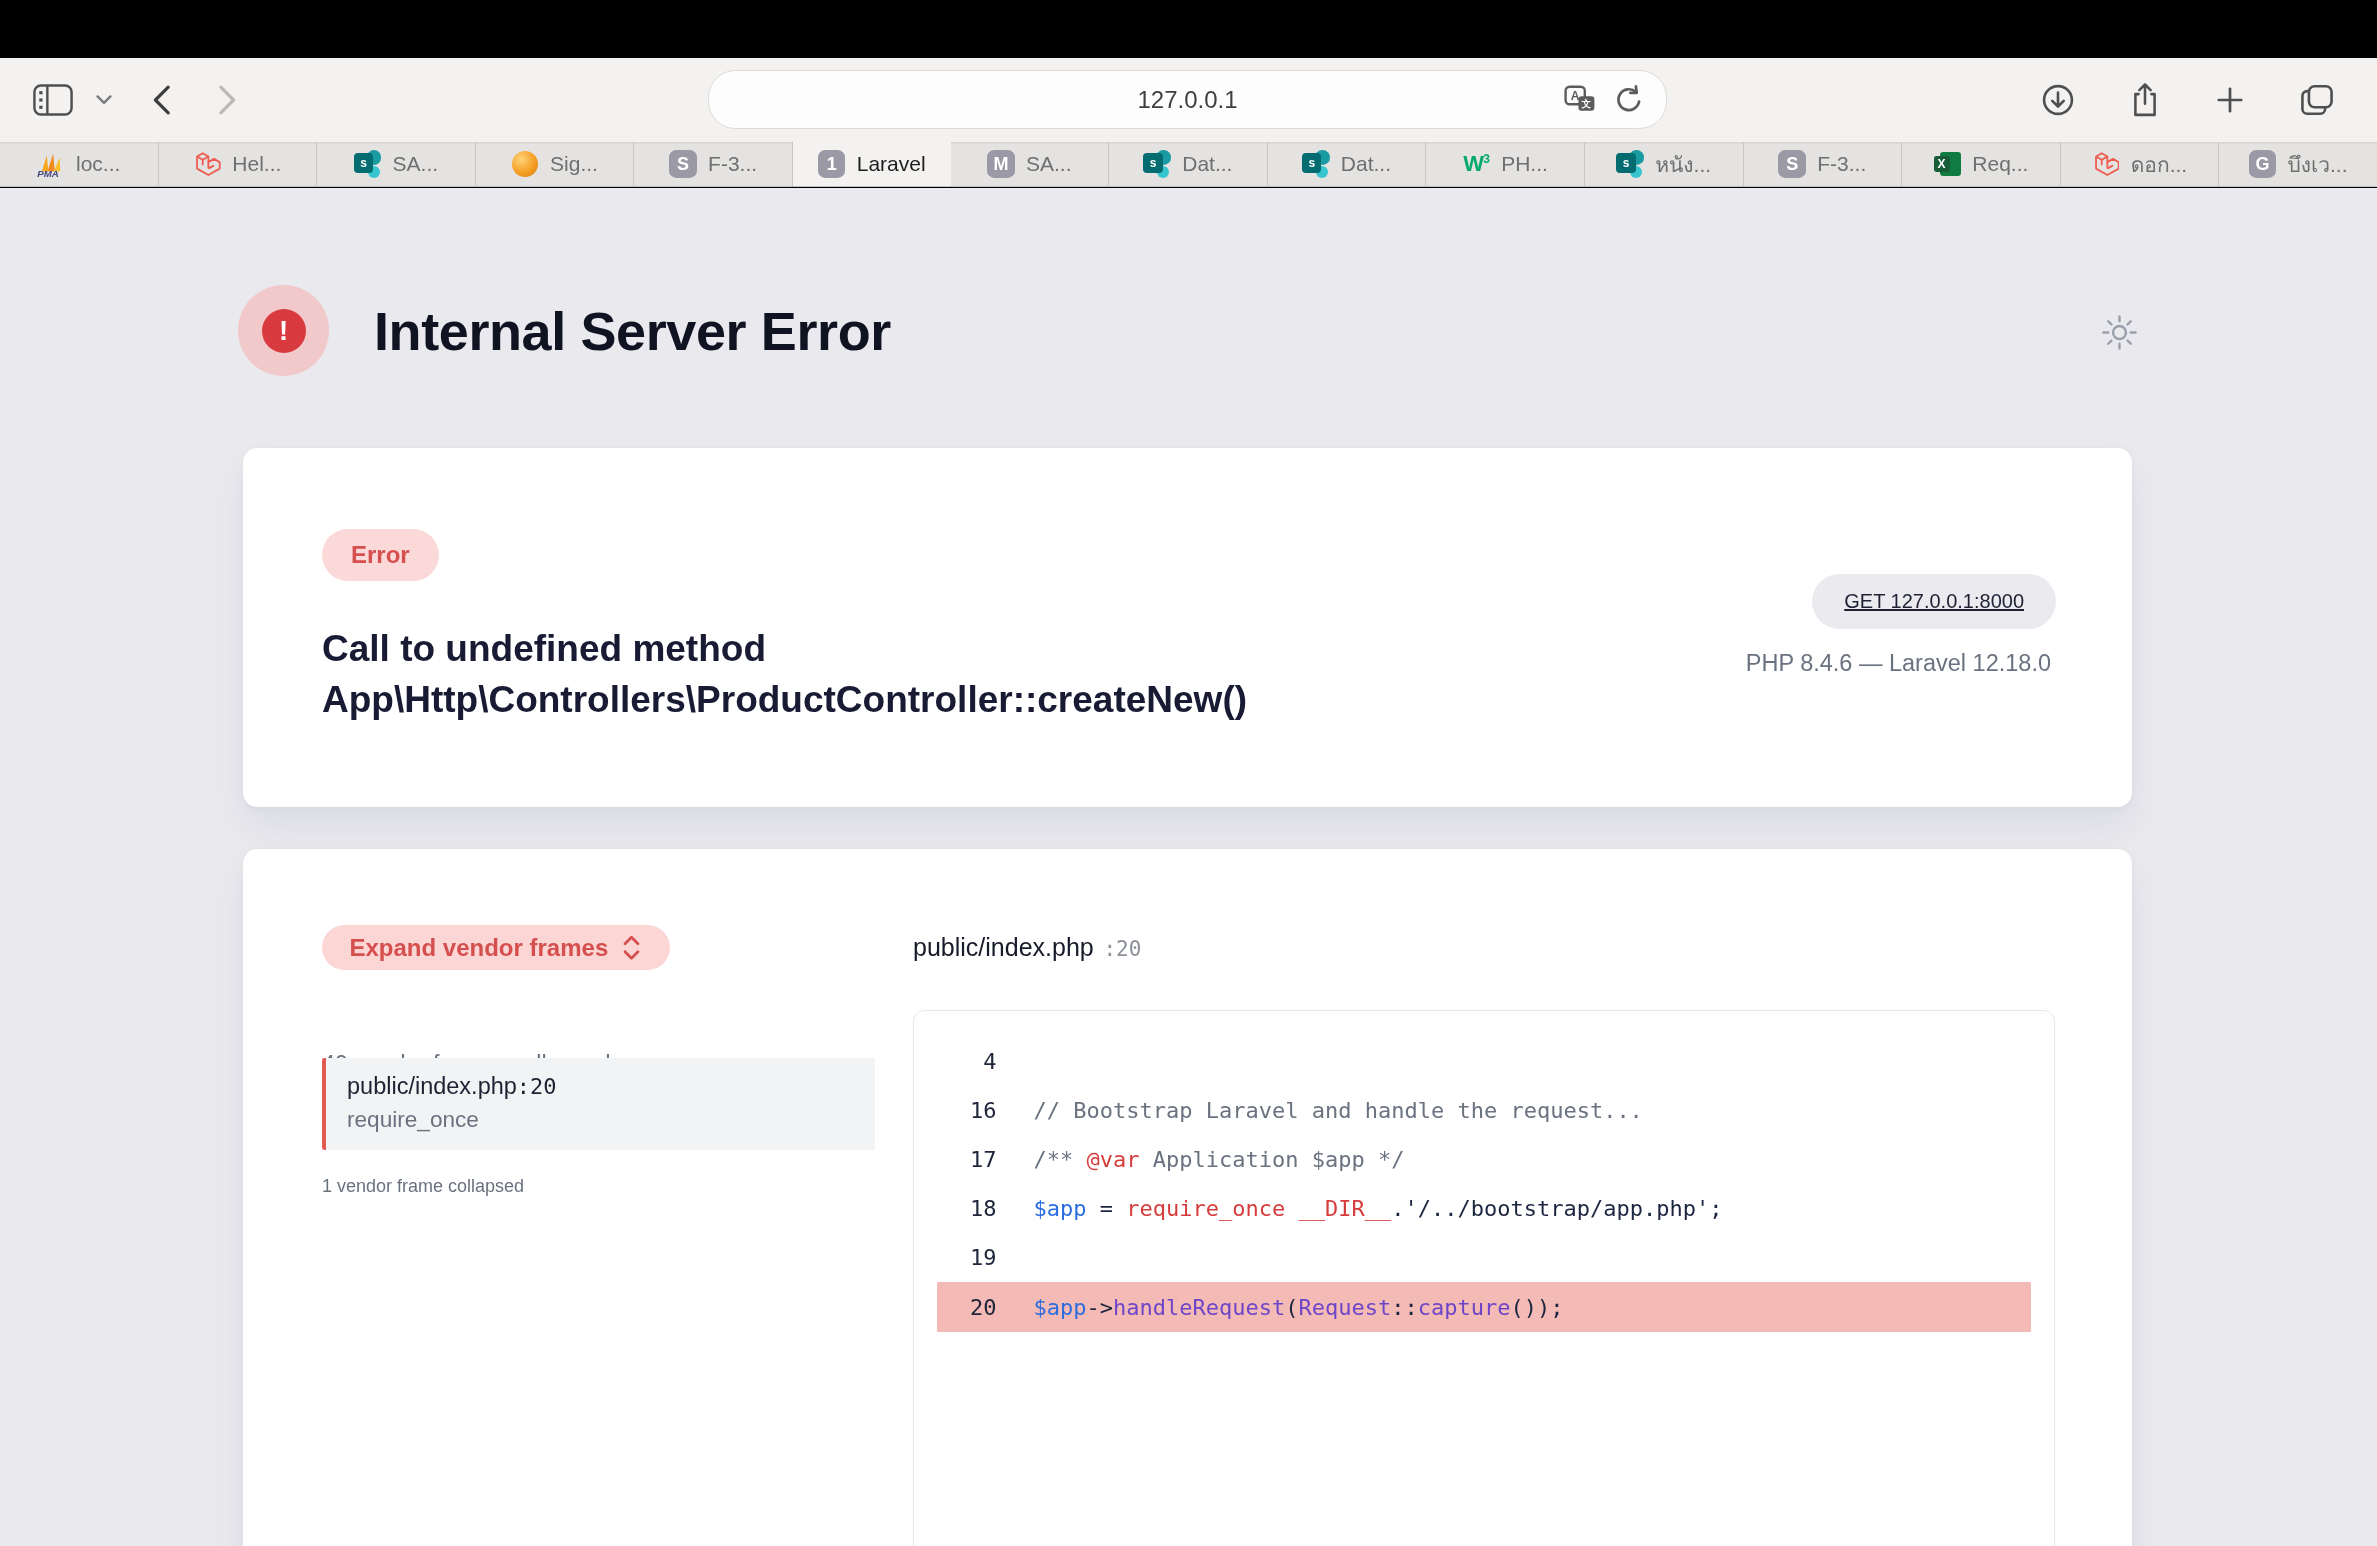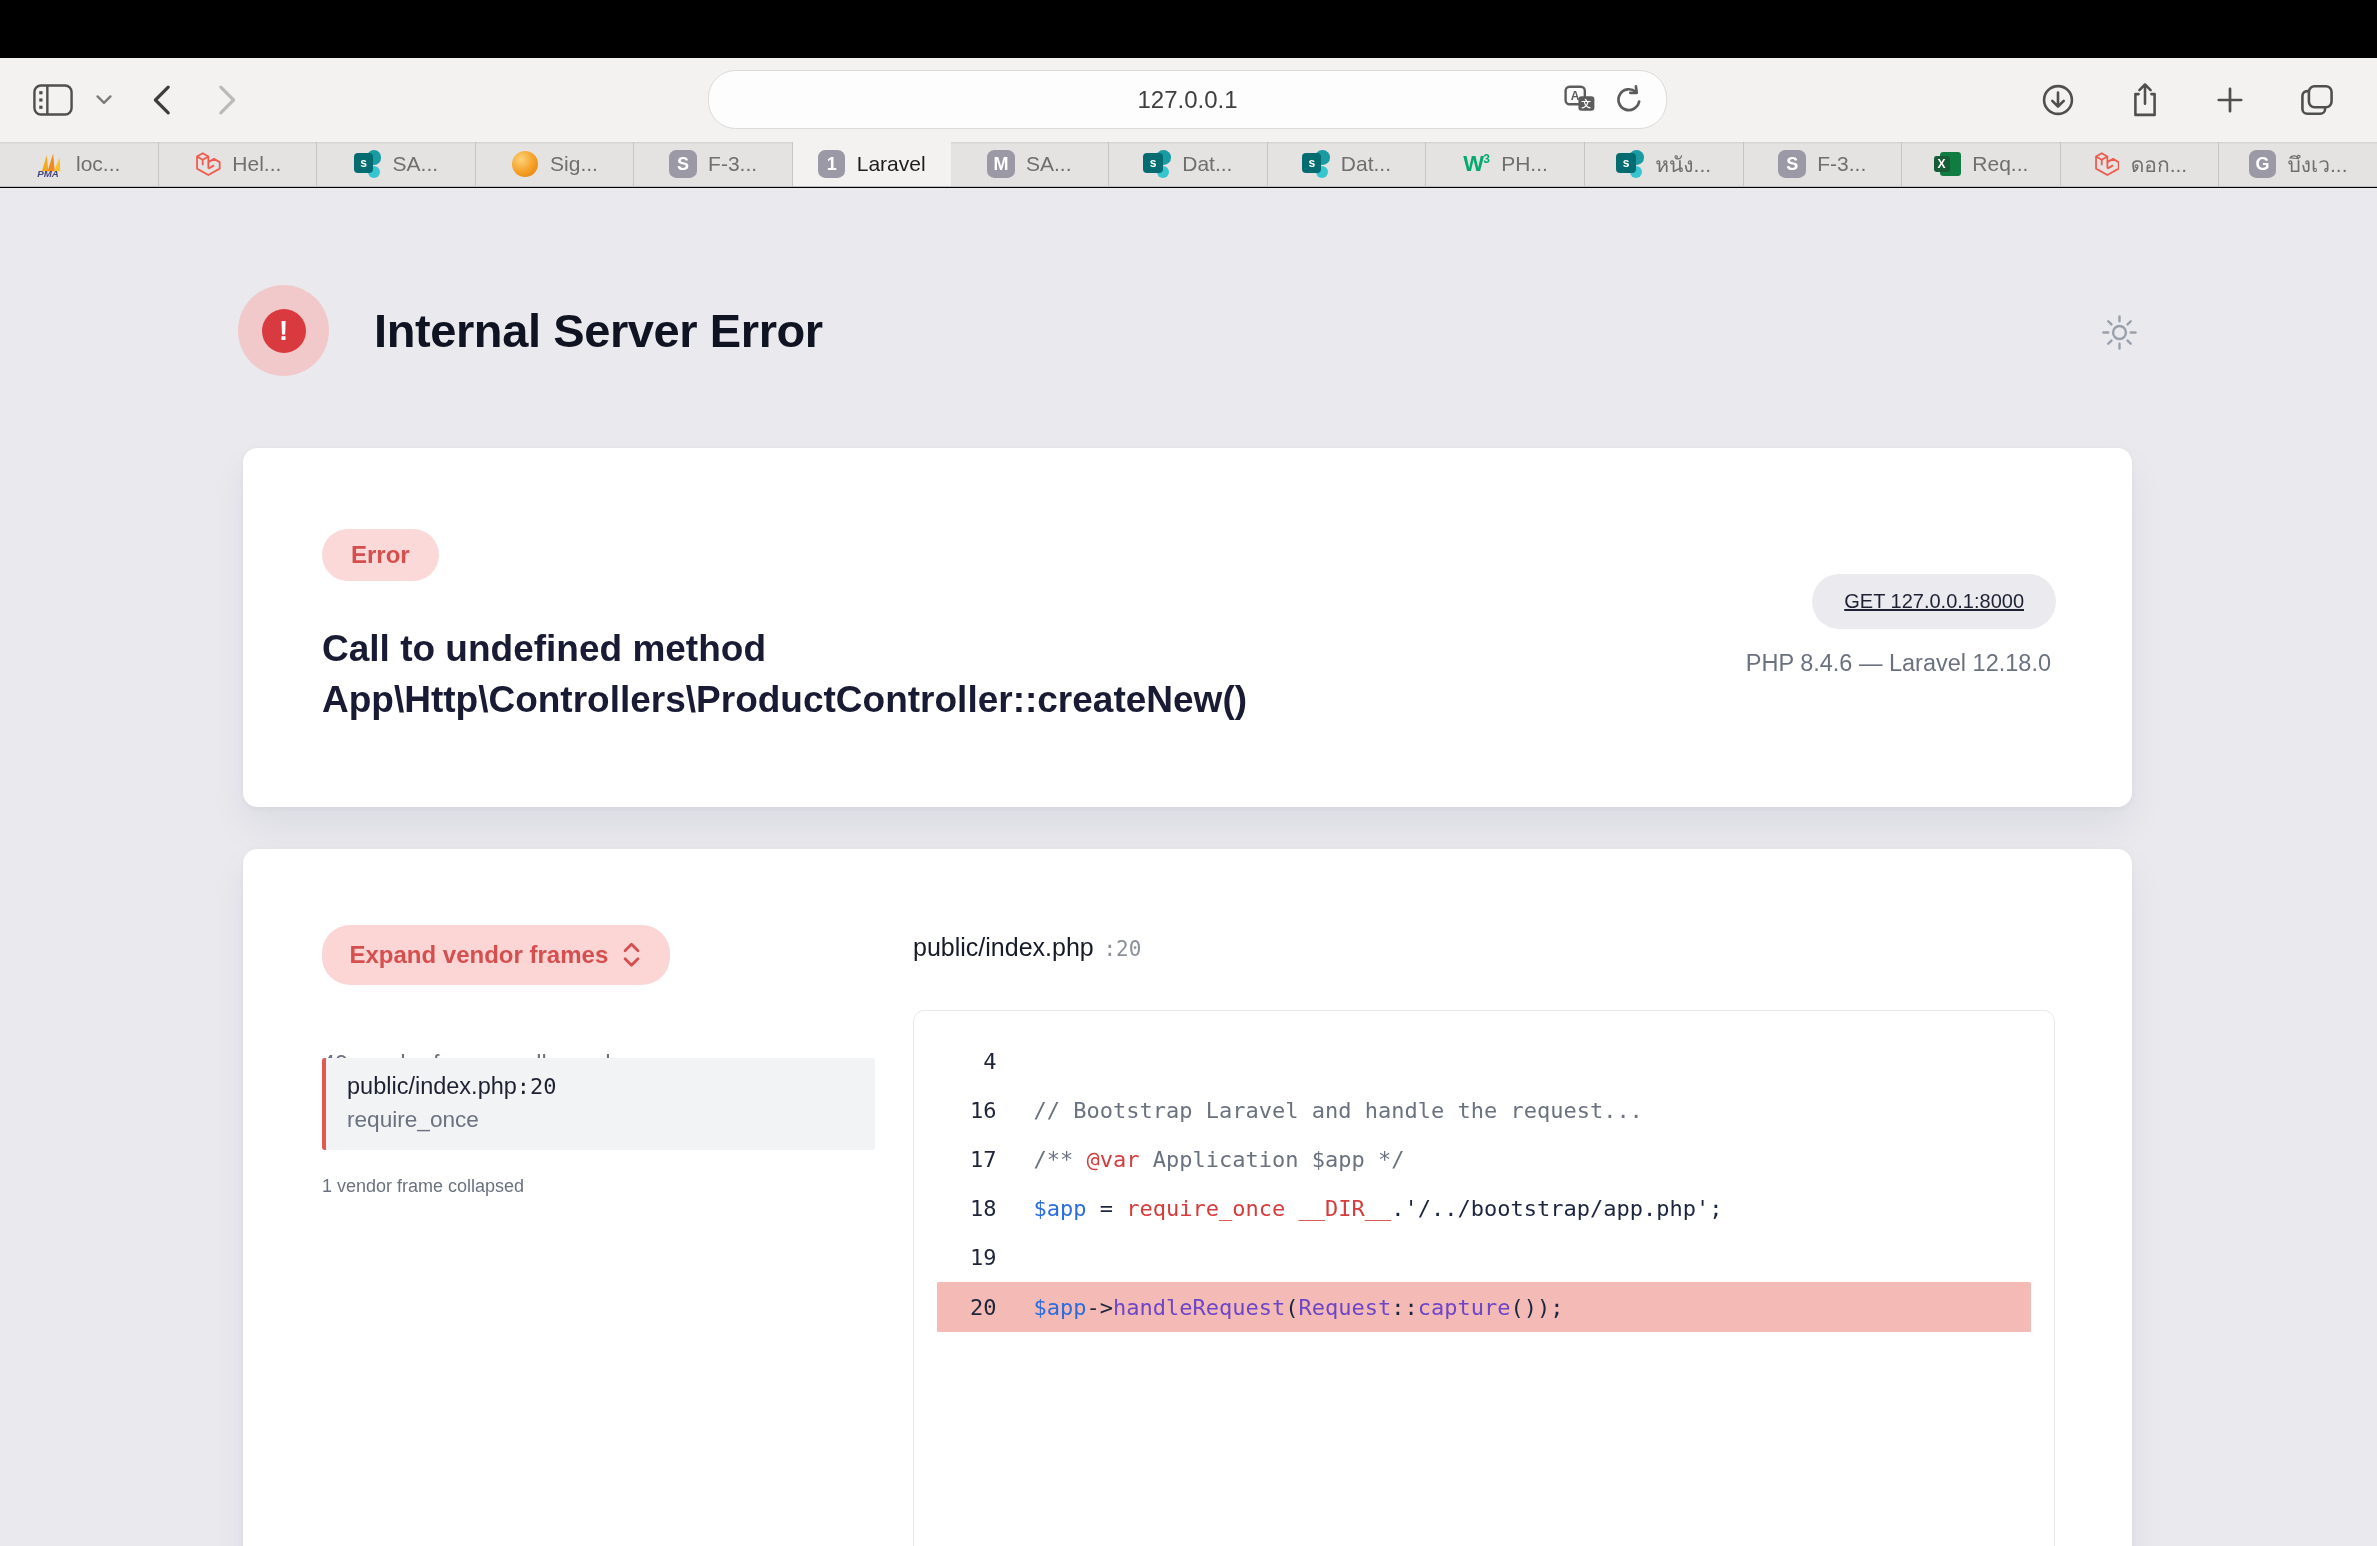--- a/index.html
+++ b/index.html
@@ -40,36 +40,36 @@
                font-size:12px; font-weight:bold; display:flex; align-items:center; justify-content:center; z-index:2; }
   .fav-pma-txt { position:absolute; left:0; bottom:-1.6px; font-size:9.7px; font-weight:bold; font-style:italic; color:#43457f; letter-spacing:0; }
 
   
   .content { position:absolute; left:0; top:188px; width:2377px; height:1359px; background:#e9e9ee; overflow:hidden; }
 
   .page-head { position:absolute; left:238px; top:97px; display:flex; align-items:center; gap:45px; }
   .err-circle { width:91px; height:91px; border-radius:50%; background:#f2c9ca; display:flex; align-items:center; justify-content:center; }
   .err-inner { width:44px; height:44px; border-radius:50%; background:#d93a3f; color:#fff; font-size:27.5px; font-weight:bold;
                display:flex; align-items:center; justify-content:center; }
-  .page-title { font-size:47px; font-weight:bold; color:#101322; letter-spacing:-0.4px; }
+  .page-title { font-size:54px; font-weight:bold; color:#101322; letter-spacing:-0.4px; }
   .theme-toggle { position:absolute; left:2098px; top:123px; width:42px; height:42px; display:flex; align-items:center; justify-content:center; cursor:pointer; }
 
   .card { position:absolute; left:243px; width:1889px; background:#fff; border-radius:14.6px;
           box-shadow:0 19.4px 39px rgba(25,28,60,0.06), 0 1.6px 6.5px rgba(25,28,60,0.04); }
   .card-summary { top:260px; height:359px; }
   .card-trace { top:661px; height:744px; }
 
   .error-badge { position:absolute; left:79px; top:81px; height:52px; padding:10px 29px; border-radius:26px;
                  background:#fbd9d8; color:#d64f4f; font-size:24px; font-weight:600; display:inline-flex; align-items:center; }
   .error-message { position:absolute; left:79px; top:175px; width:1375px; font-size:37px; line-height:51px; font-weight:bold; color:#181b33; }
   .request-badge { position:absolute; right:76px; top:126px; height:55px; padding:0 32px; border-radius:27.5px;
                    background:#ebebef; color:#1e2133; font-size:20px; display:inline-flex; align-items:center;text-decoration:underline; }
   .versions { position:absolute; right:81px; top:202px; font-size:23.5px; color:#6a7280; }
 
-  .expand-btn { position:absolute; left:79px; top:76px; height:60px; padding:0 27.5px; border-radius:28px; border:none;
+  .expand-btn { position:absolute; left:79px; top:76px; height:45px; padding:0 27.5px; border-radius:28px; border:none;
                 background:#fbd6d5; color:#d64f4f; font-size:24px; font-weight:600; font-family:inherit;
                 display:inline-flex; align-items:center; gap:13px; cursor:pointer; }
   .collapsed-top { position:absolute; left:79px; top:202px; font-size:23.5px; color:#6a7280; }
   .frame-item { position:absolute; left:79px; top:209px; width:553px; height:92px; background:#f2f3f5;
                 border-left:4px solid #e05a52; border-radius:2.4px; padding:14.6px 0 0 21px; cursor:pointer; }
   .frame-file { font-size:23.5px; color:#1d2233; }
   .frame-file .mono { font-family:"DejaVu Sans Mono", monospace; font-size:22px; }
   .frame-caller { font-size:22.6px; color:#6a7280; margin-top:7.3px; }
   .collapsed-bottom { position:absolute; left:79px; top:327px; font-size:18px; color:#6a7280; }
 

